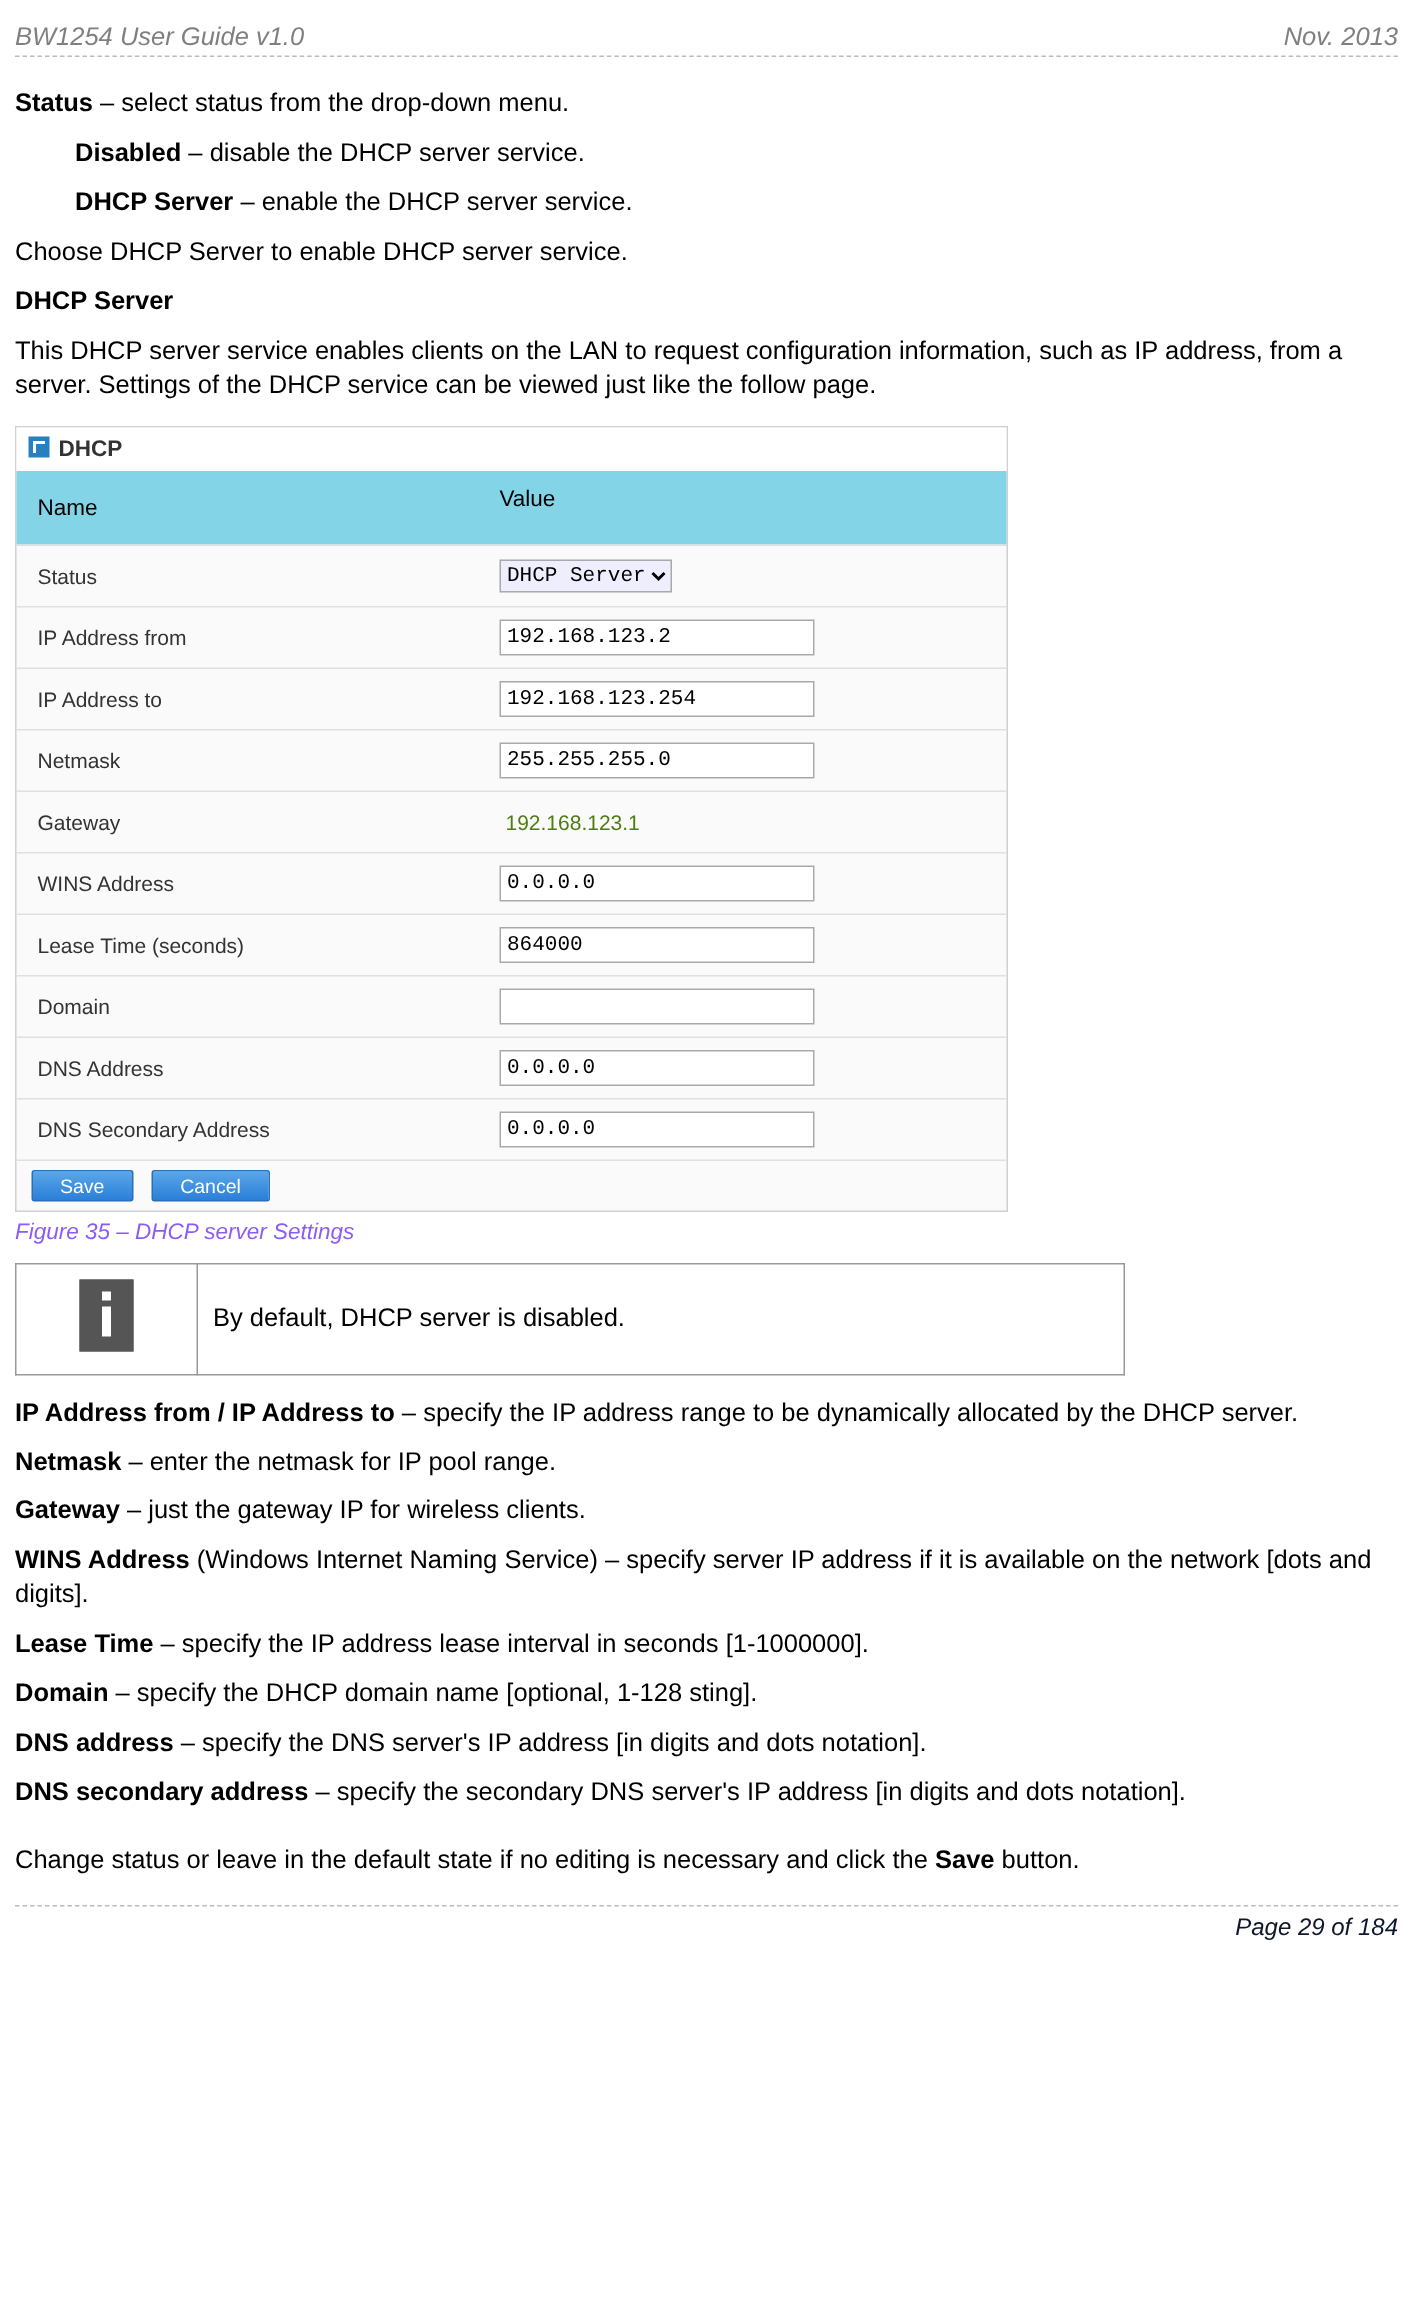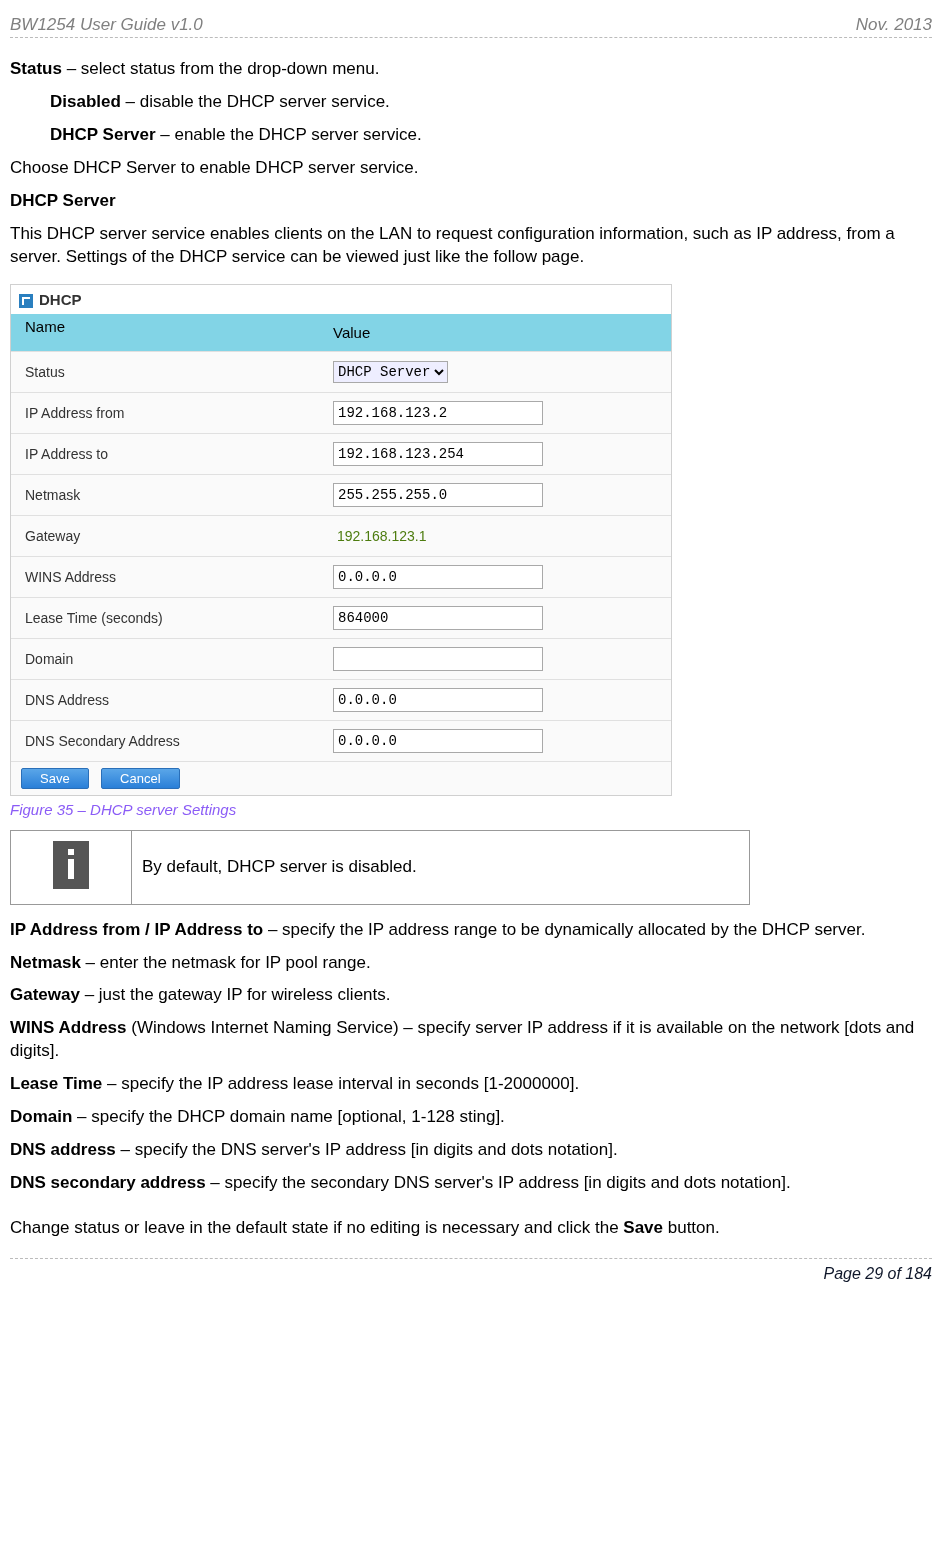--- a/index.html
+++ b/index.html
@@ -41,21 +41,21 @@
     background: #fafafa;
     width: 660px;
   }
   .dhcp-title {
     background: #fff;
     padding: 6px 8px;
     font-weight: bold;
     color: #333;
     font-size: 15px;
     display: flex;
-    align-items: flex-end;
+    align-items: flex-start;
     gap: 6px;
   }
   .sq-icon {
     width: 14px;
     height: 14px;
     background: #2a7fbf;
     display: inline-block;
     position: relative;
   }
   .sq-icon::after {
@@ -64,21 +64,21 @@
     inset: 3px;
     border: 2px solid #fff;
     border-right: none;
     border-bottom: none;
   }
   .dhcp-headrow {
     display: flex;
     background: #82d4e6;
     font-size: 15px;
   }
-  .dhcp-headrow .c1 { width: 280px; padding: 4px 14px; }
+  .dhcp-headrow .c1 { width: 280px; padding: 16px 14px; }
   .dhcp-headrow .c2 { flex: 1; padding: 10px 14px; }
   .dhcp-row {
     display: flex;
     border-top: 1px solid #e0e0e0;
     font-size: 14px;
     align-items: center;
     min-height: 40px;
   }
   .dhcp-row .c1 { width: 280px; padding: 8px 14px; color: #333; }
   .dhcp-row .c2 { flex: 1; padding: 6px 14px; }
@@ -279,21 +279,21 @@
   <div class="section">
     <span class="bold">Netmask</span><span> – enter the netmask for IP pool range.</span>
   </div>
   <div class="section">
     <span class="bold">Gateway</span><span> – just the gateway IP for wireless clients.</span>
   </div>
   <div class="section">
     <span class="bold">WINS Address</span><span> (Windows Internet Naming Service) – specify server IP address if it is available on the network [dots and digits].</span>
   </div>
   <div class="section">
-    <span class="bold">Lease Time</span><span> – specify the IP address lease interval in seconds [1-2000000].</span>
+    <span class="bold">Lease Time</span><span> – specify the IP address lease interval in seconds [1-1000000].</span>
   </div>
   <div class="section">
     <span class="bold">Domain</span><span> – specify the DHCP domain name [optional, 1-128 sting].</span>
   </div>
   <div class="section">
     <span class="bold">DNS address</span><span> – specify the DNS server's IP address [in digits and dots notation].</span>
   </div>
   <div class="section">
     <span class="bold">DNS secondary address</span><span> – specify the secondary DNS server's IP address [in digits and dots notation].</span>
   </div>

